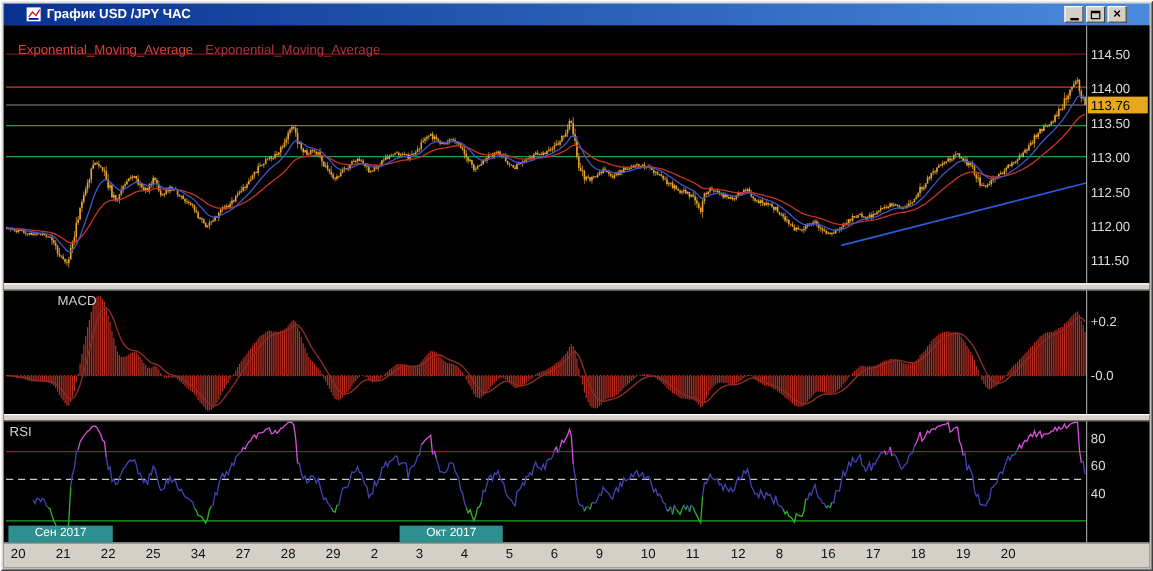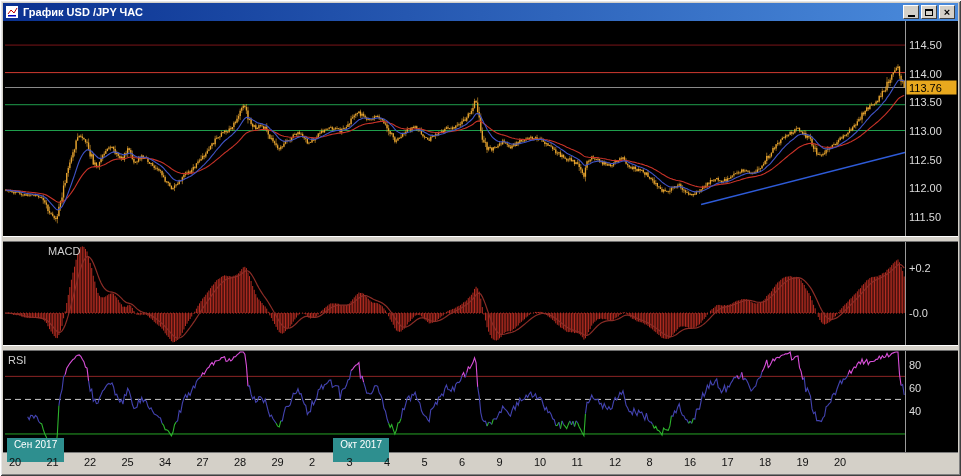--- a/index.html
+++ b/index.html
@@ -3,21 +3,21 @@
 <meta charset="utf-8">
 <style>
   html,body{margin:0;padding:0;background:#fff;}
   body{width:961px;height:476px;overflow:hidden;font-family:"Liberation Sans",sans-serif;}
   .window{
     position:relative;width:961px;height:476px;box-sizing:border-box;
     background:var(--frame,#d4d0c8);padding:3px;
     box-shadow:inset 1px 1px 0 #ffffff, inset -1px -1px 0 #404040, inset 2px 2px 0 #e6e6e6, inset -2px -2px 0 #808080;
   }
   .titlebar{
-    height:18px;display:flex;align-items:center;padding:0 2px;
+    height:18px;display:flex;align-items:center;padding:0 18px;
     background:linear-gradient(90deg,var(--tb1,#0a3190),var(--tb2,#4a8bdc));
   }
   .wicon{width:14px;height:12px;margin:0 3px 0 1px;display:flex;align-items:center;}
   .wtitle{color:#fff;font-size:11px;font-weight:bold;white-space:nowrap;flex:1;line-height:18px;}
   .wbtns{display:flex;gap:2px;margin-right:1px;}
   .wbtn{
     width:16px;height:14px;padding:0;display:flex;align-items:center;justify-content:center;
     background:#d4d0c8;border:1px solid;border-color:#ffffff #404040 #404040 #ffffff;cursor:default;
     font-family:"Liberation Sans",sans-serif;
   }
@@ -30,21 +30,21 @@
   .ema-labels span{margin-right:7px;}
   .panel-label{position:absolute;left:5px;z-index:2;font-size:11px;color:#d0d0d0;}
   #macd-label{top:224px;padding-left:40px;}
   #rsi-label{top:333px;}
   .time-axis{
     position:absolute;left:0;right:0;bottom:0;height:20px;
     background:var(--frame,#d4d0c8);border-top:1px solid #7a7a7a;z-index:3;
   }
   .day-label{position:absolute;top:3px;font-size:11px;color:var(--day-text,#111);}
   .month-badge{
-    position:absolute;top:-15px;height:24px;line-height:13px;padding:0 7px;
+    position:absolute;top:-15px;height:14px;line-height:13px;padding:0 22px;
     background:var(--badge-bg,#2e8f8f);color:var(--badge-fg,#fff);font-size:10px;white-space:nowrap;
   }
   svg text{font-family:"Liberation Sans",sans-serif;font-size:11px;}
 </style>
 </head>
 <body>
 
 <div class="window">
   <div class="titlebar">
     <span class="wicon">
@@ -174,20 +174,24 @@
           <line x1="0" x2="955" y1="220.5" y2="220.5" stroke="#6e6e6e"></line>
         </g>
         <g>
           <rect x="0" y="324" width="955" height="6" fill="#d4d0c8"></rect>
           <line x1="0" x2="955" y1="324.5" y2="324.5" stroke="#ffffff"></line>
           <line x1="0" x2="955" y1="329.5" y2="329.5" stroke="#6e6e6e"></line>
         </g>
         <rect x="903" y="0" width="52" height="432" fill="transparent"></rect>
       </svg>
 
+    <div class="ema-labels">
+      <span id="ema-label-0" style="color: rgb(224, 64, 56);">Exponential_Moving_Average</span>
+      <span id="ema-label-1" style="color: rgb(176, 50, 64);">Exponential_Moving_Average</span>
+    </div>
     <span class="panel-label" id="macd-label">MACD</span>
     <span class="panel-label" id="rsi-label">RSI</span>
 
     <div class="time-axis">
       <span class="month-badge" id="month-0" style="left: 3.875px;">Сен 2017</span>
       <span class="month-badge" id="month-1" style="left: 330.125px;">Окт 2017</span>
       <div id="day-labels">
           <span class="day-label" style="left: 6px;">20</span>
           <span class="day-label" style="left: 43.5px;">21</span>
           <span class="day-label" style="left: 81px;">22</span>

